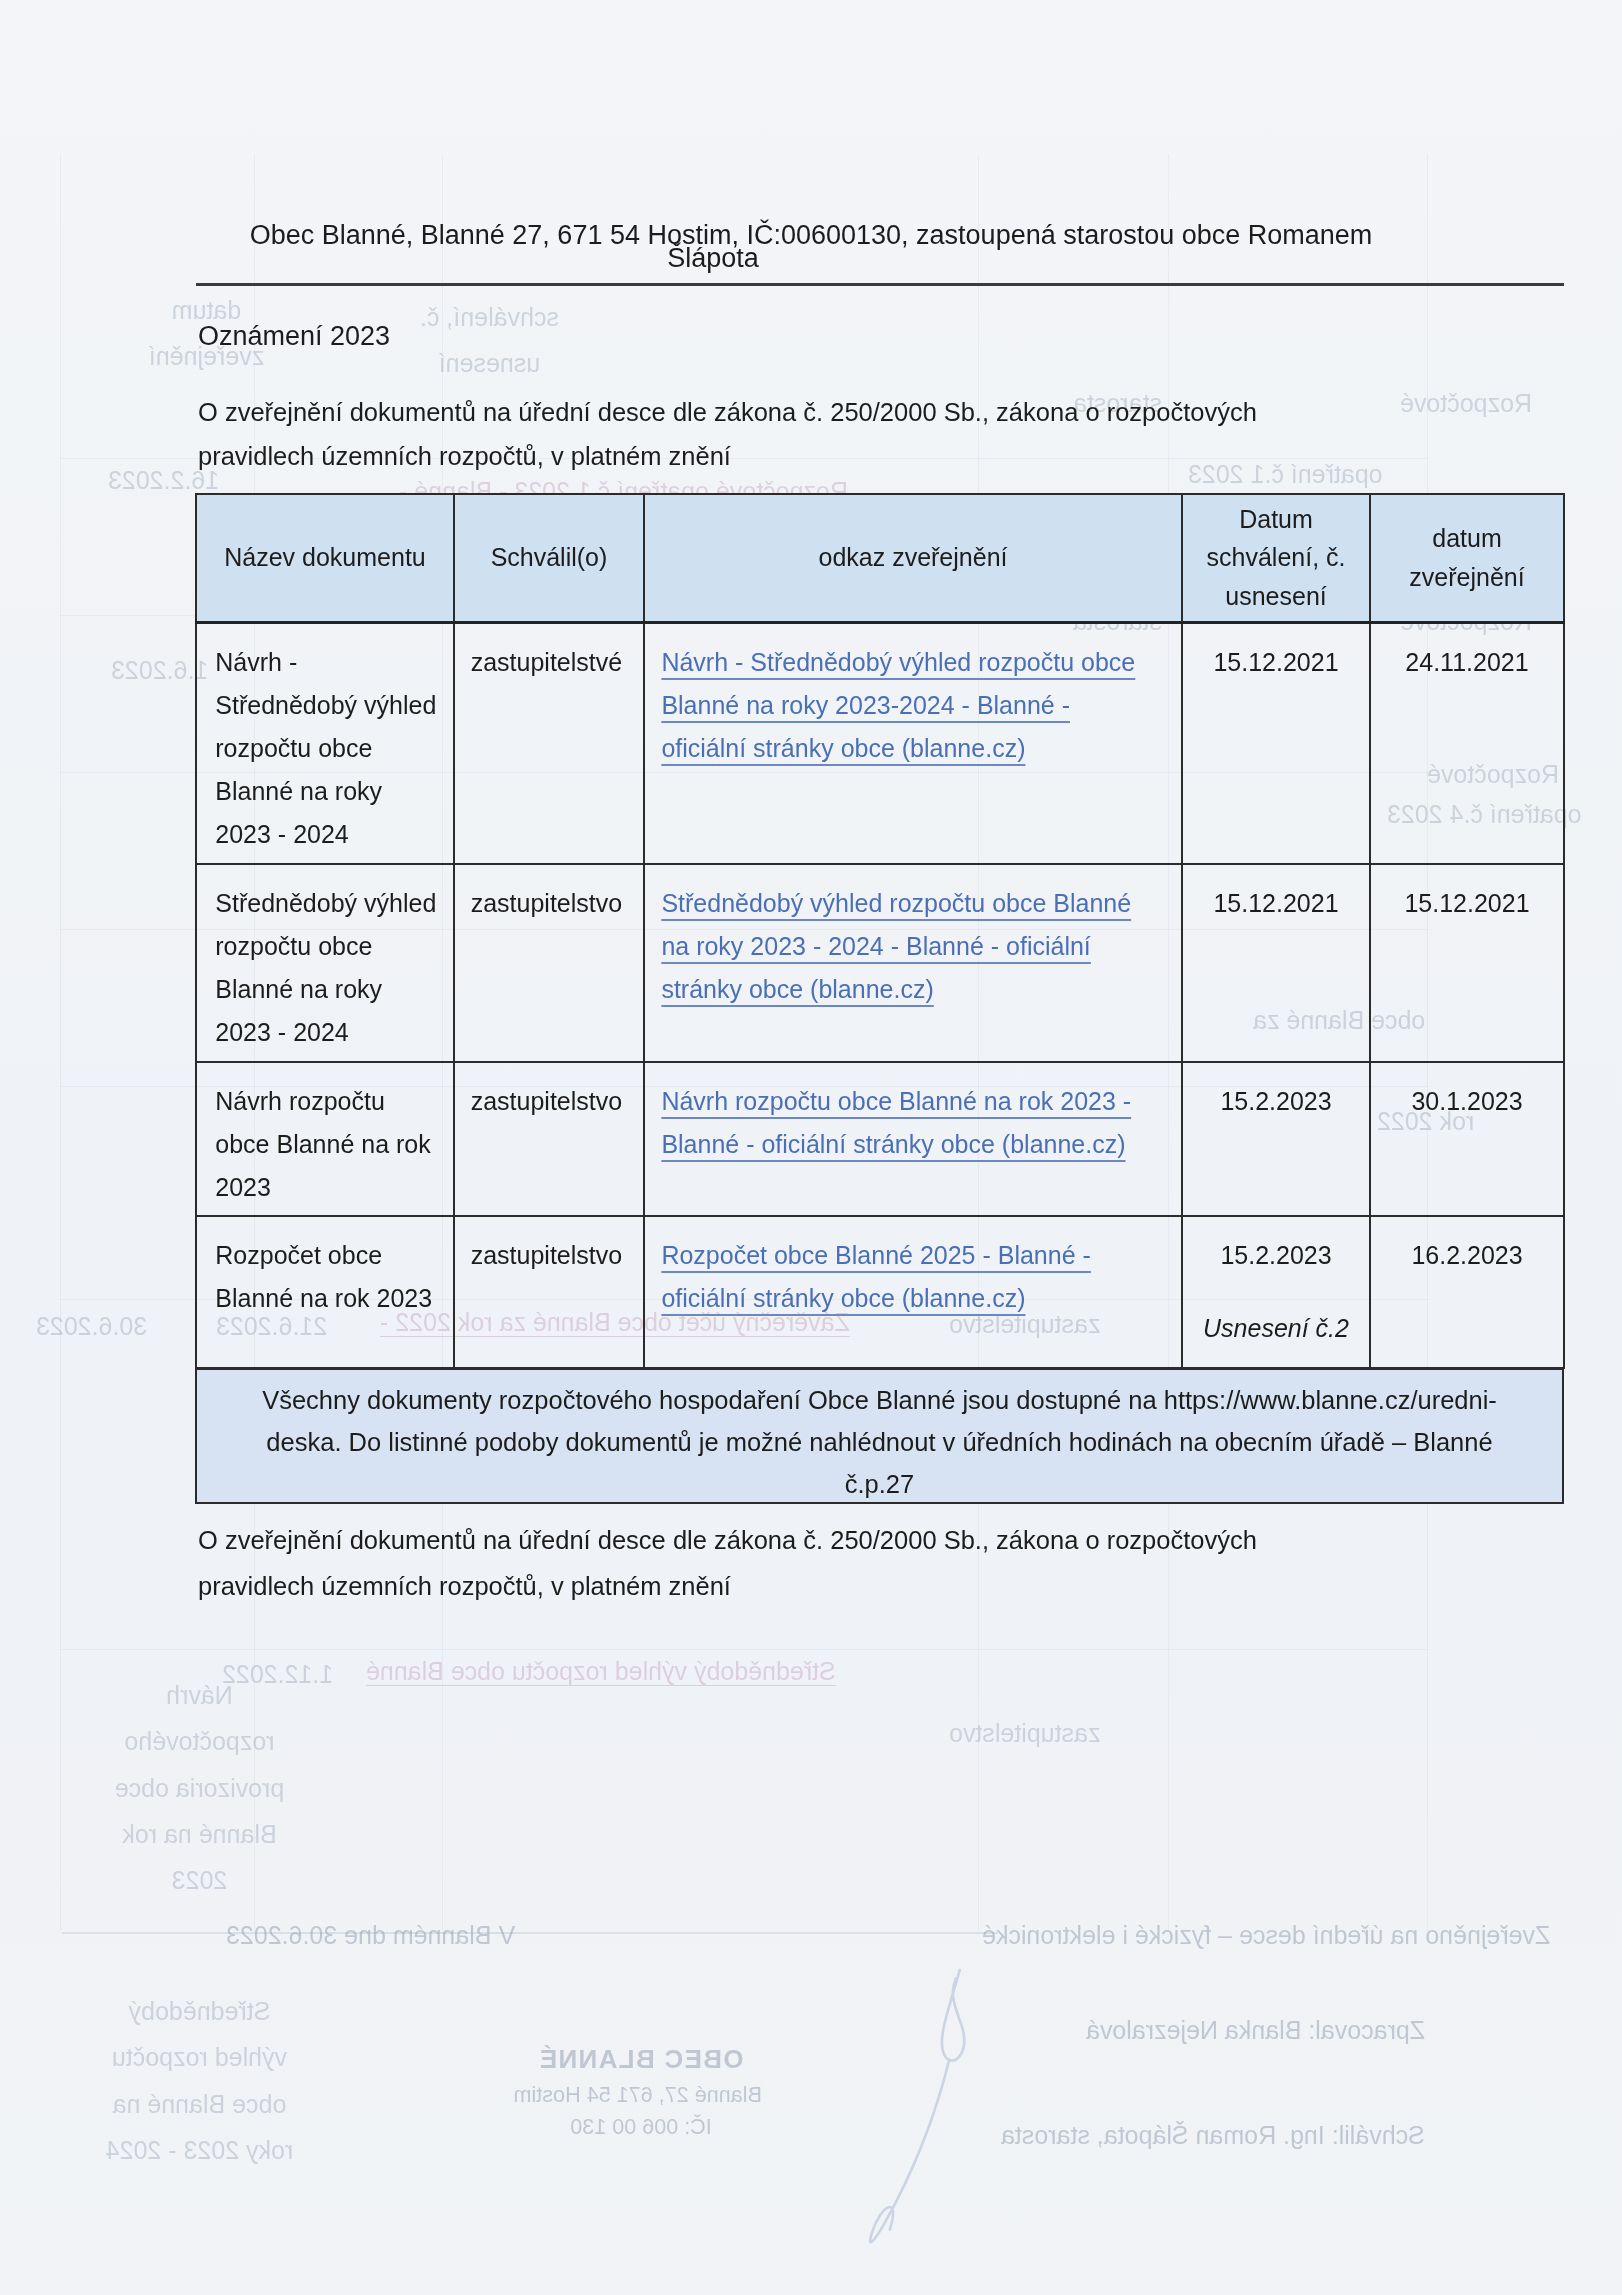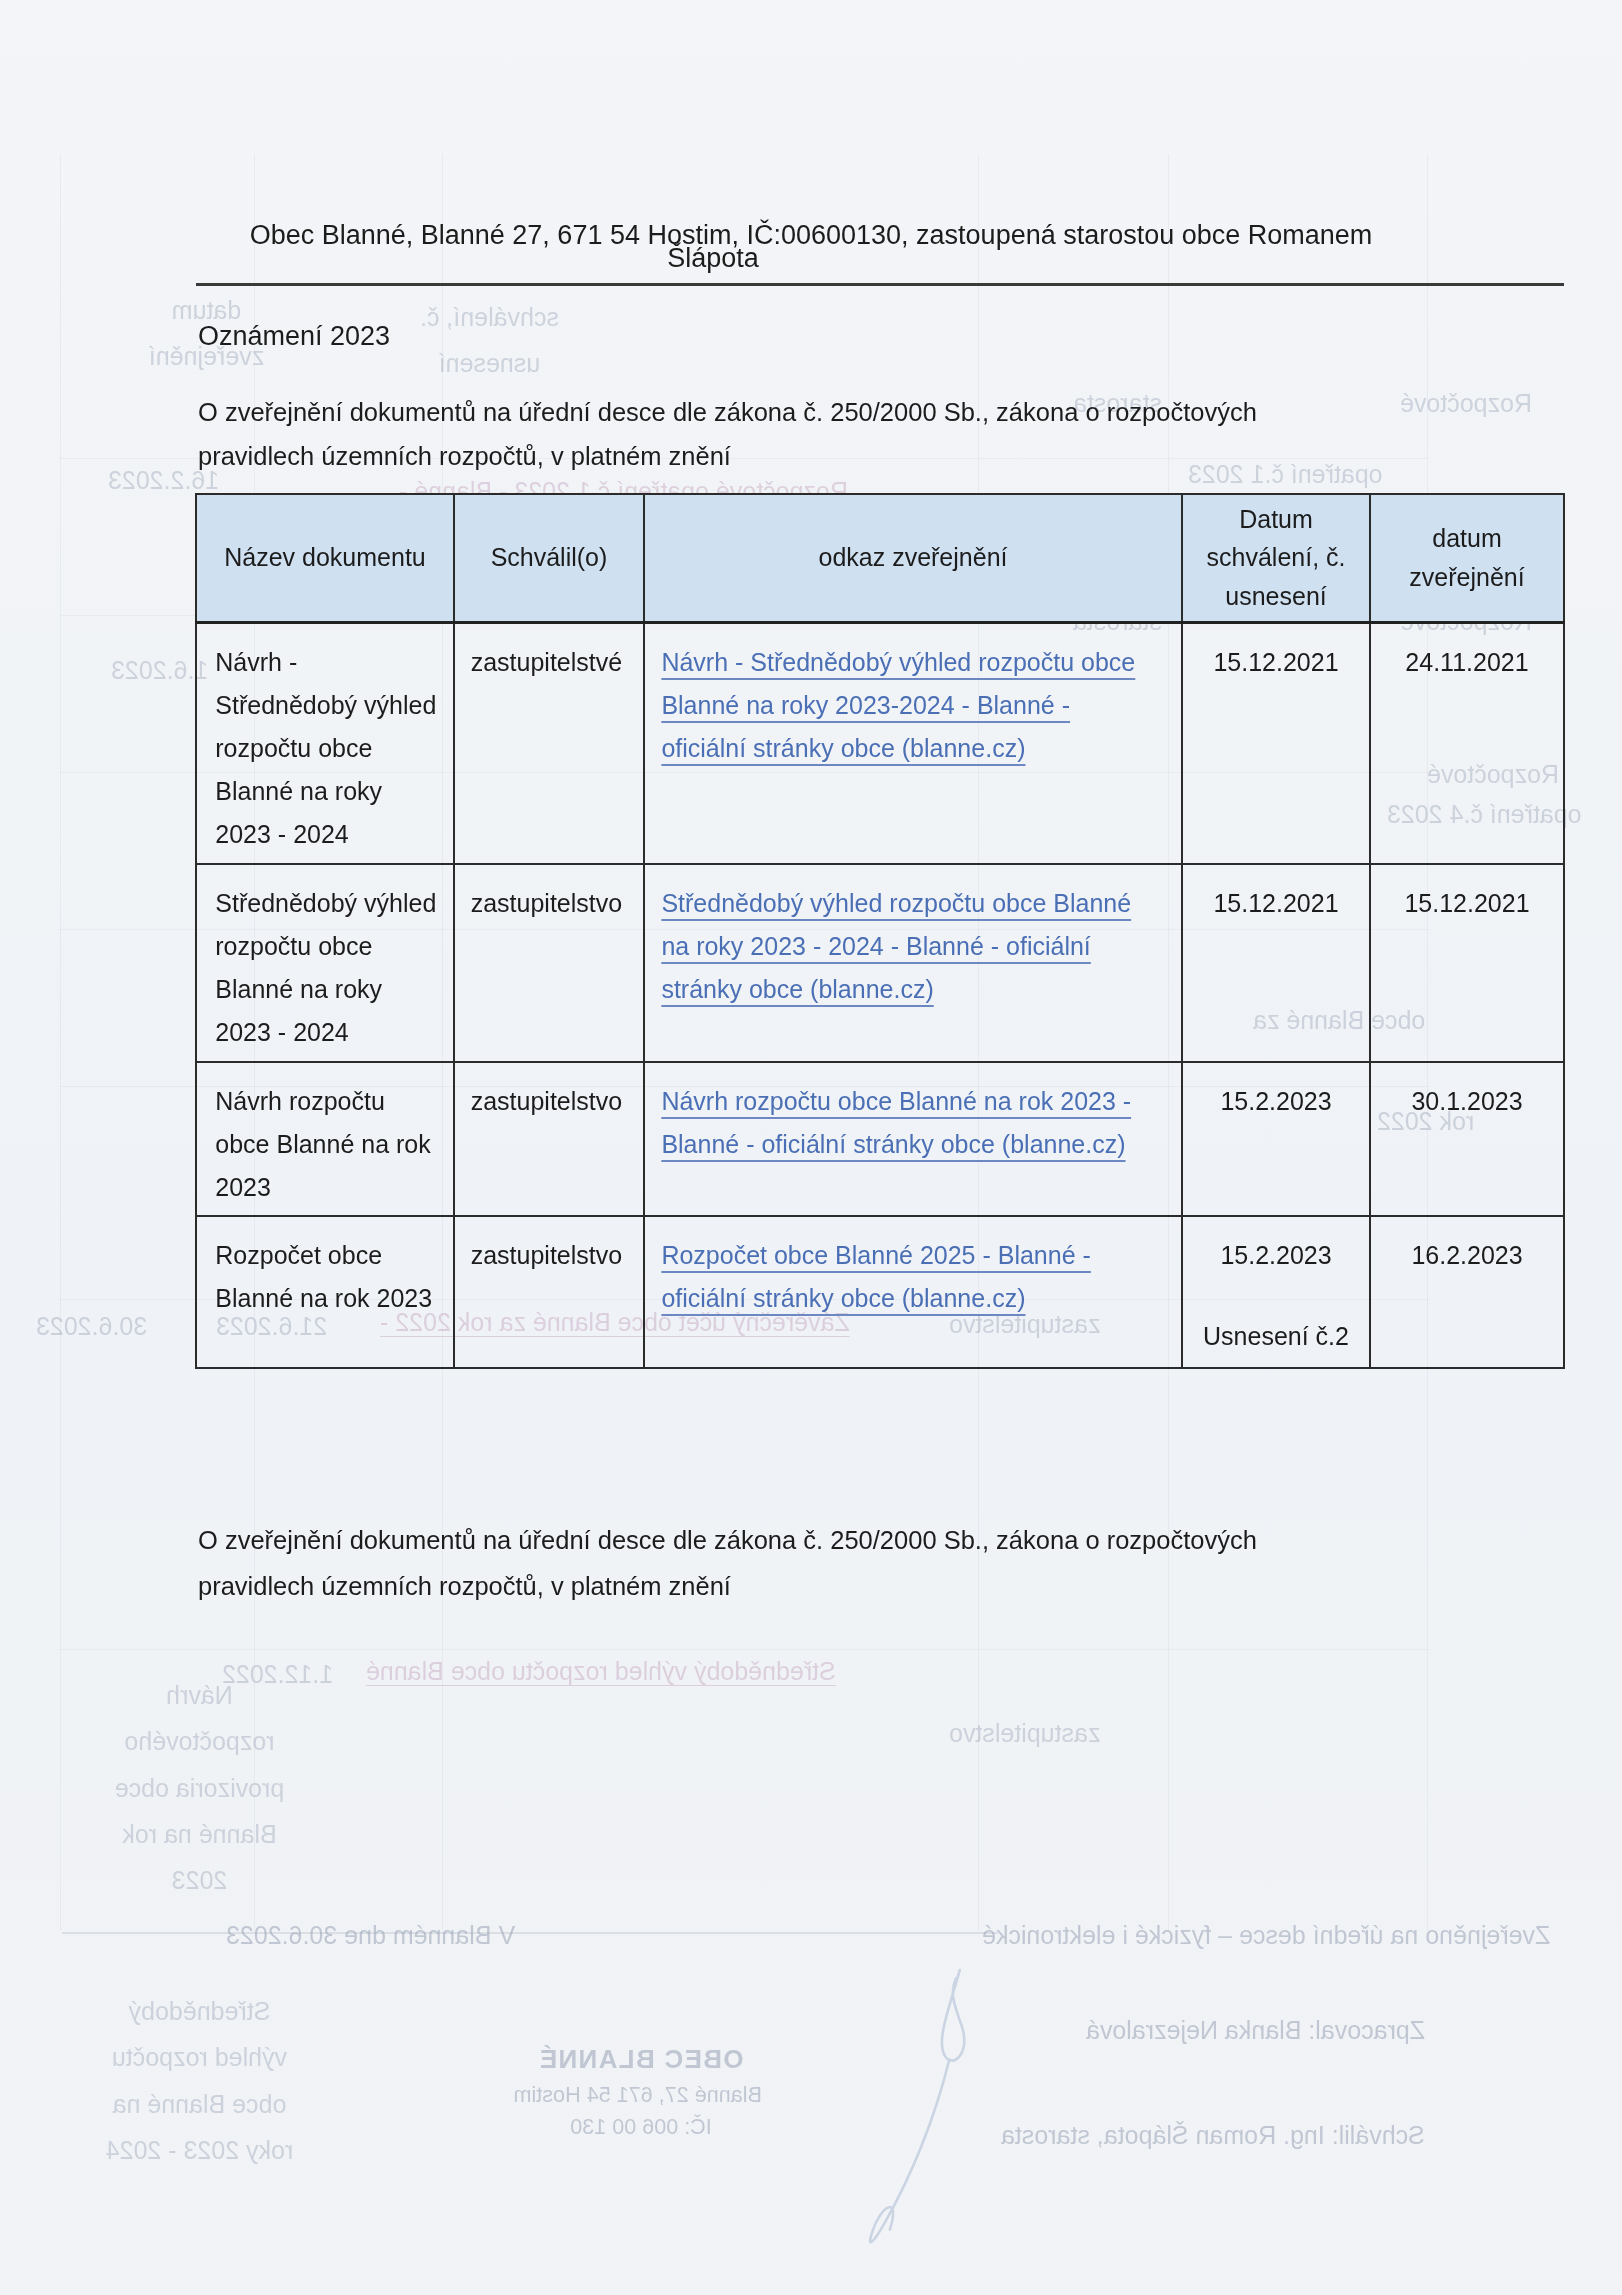--- a/index.html
+++ b/index.html
@@ -58,21 +58,21 @@
   }
   .doc-table tbody td { padding:17px 13px 6.5px 18.3px; line-height:43px; }
   .doc-table td.c-date { text-align:center; padding-left:5.2px; padding-right:5.2px; }
   .doc-table td.c-link { padding-right:33px; padding-left:16.4px; }
   .doc-table td.c-appr { padding-left:15.7px; }
   .link-text {
     color:#4a6fb5; text-decoration:underline;
     text-decoration-thickness:2px; text-underline-offset:6.5px;
     text-decoration-color:#6d87c2;
   }
-  .resol { margin-top:38px; }
+  .resol { margin-top:30px;font-style:italic; }
 
   .note-box {
     position:absolute; left:195px; top:1368px; width:1369px; height:136px;
     background:#d7e3f3; border:2.6px solid #2b2b2b;
     text-align:center; font-size:25.5px; line-height:42px; padding-top:9.2px;
   }
   .outro { position:absolute; left:198px; top:1517px; width:1112px; font-size:25.5px; line-height:46px; }
 </style>
 </head>
 <body>
@@ -208,17 +208,22 @@
           <td class="c-link"><span class="link-text">Rozpočet obce Blanné 2025 - Blanné - oficiální stránky obce (blanne.cz)</span></td>
           <td class="c-date">
               <div>15.2.2023</div>
               <div class="resol">Usnesení č.2</div>
             </td>
           <td class="c-date">16.2.2023</td>
         </tr>
       </tbody>
     </table>
 
+    <div class="note-box">
+      <div>Všechny dokumenty rozpočtového hospodaření Obce Blanné  jsou dostupné na https://www.blanne.cz/uredni-</div>
+      <div>deska. Do listinné podoby dokumentů je možné nahlédnout v úředních hodinách na obecním úřadě – Blanné</div>
+      <div>č.p.27</div>
+    </div>
 
     <div class="outro">O zveřejnění dokumentů na úřední desce dle zákona č. 250/2000 Sb., zákona o rozpočtových pravidlech územních rozpočtů, v platném znění</div>
   </div>
 </div>
 
 
 </body></html>

